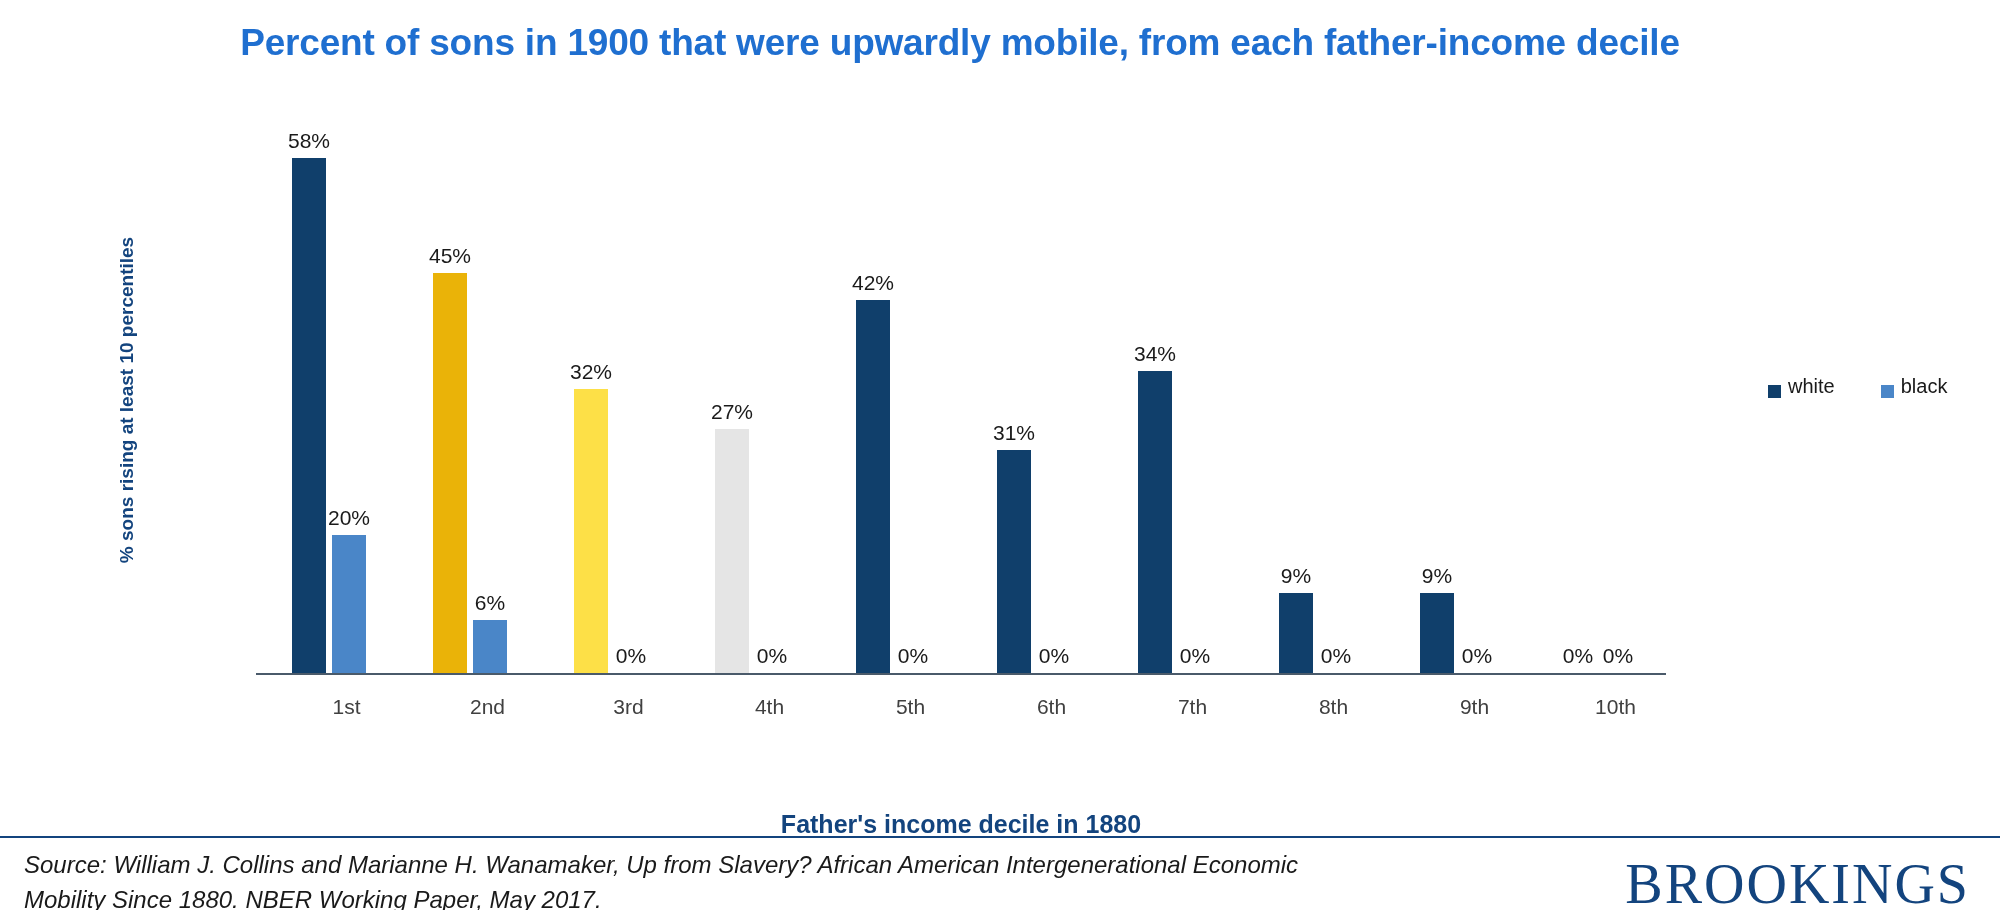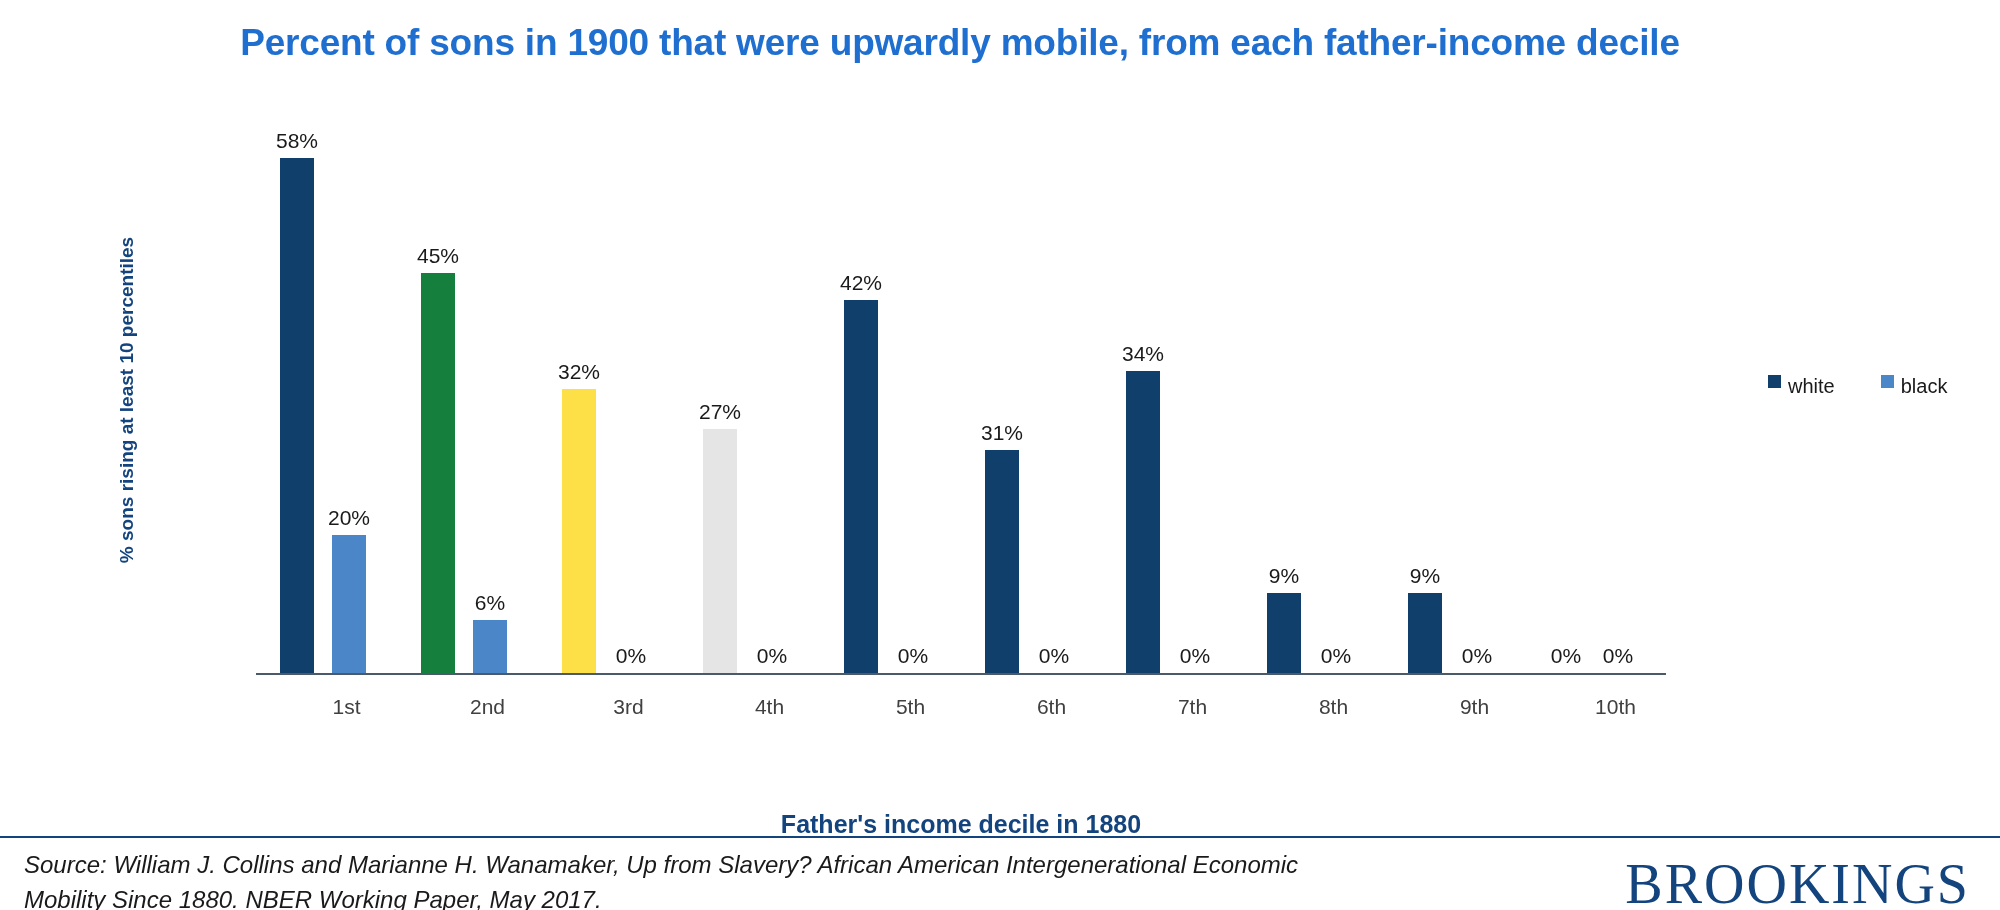--- a/index.html
+++ b/index.html
@@ -84,21 +84,21 @@
     position: relative;
     height: 100%;
   }
   .bar {
     position: absolute;
     bottom: 0;
     width: 34px;
   }
   .bar.white-bar {
     background: #103f6b;
-    left: 24px;
+    left: 36px;
   }
   .bar.black-bar {
     background: #4a86c8;
     left: 76px;
   }
   .bar-label {
     position: absolute;
     bottom: 100%;
     left: 50%;
     transform: translateX(-50%);
@@ -138,21 +138,21 @@
   .legend {
     position: absolute;
     left: 1748px;
     top: 375px;
     display: flex;
     align-items: center;
     gap: 26px;
   }
   .legend-item {
     display: flex;
-    align-items: flex-start;
+    align-items: flex-end;
     gap: 7px;
     padding-left: 20px;
   }
   .legend-swatch {
     width: 13px;
     height: 13px;
     display: inline-block;
   }
   .legend-label {
     font-size: 20px;
@@ -207,21 +207,21 @@
         <div class="group">
           <div class="bar white-bar" style="height: 515.233px; background: rgb(16, 63, 107);">
             <span class="bar-label">58%</span>
           </div>
           <div class="bar black-bar" style="height: 138px; background: rgb(74, 134, 200);">
             <span class="bar-label">20%</span>
           </div>
           <div class="cat-label"><span class="cat-shift">1st</span></div>
         </div>
         <div class="group">
-          <div class="bar white-bar" style="height: 399.75px; background: #15803d;">
+          <div class="bar white-bar" style="height: 399.75px; background: #eab308;">
             <span class="bar-label">45%</span>
           </div>
           <div class="bar black-bar" style="height: 53.3px; background: rgb(74, 134, 200);">
             <span class="bar-label">6%</span>
           </div>
           <div class="cat-label"><span class="cat-shift">2nd</span></div>
         </div>
         <div class="group">
           <div class="bar white-bar" style="height: 284.267px; background: #fde047;">
             <span class="bar-label">32%</span>

